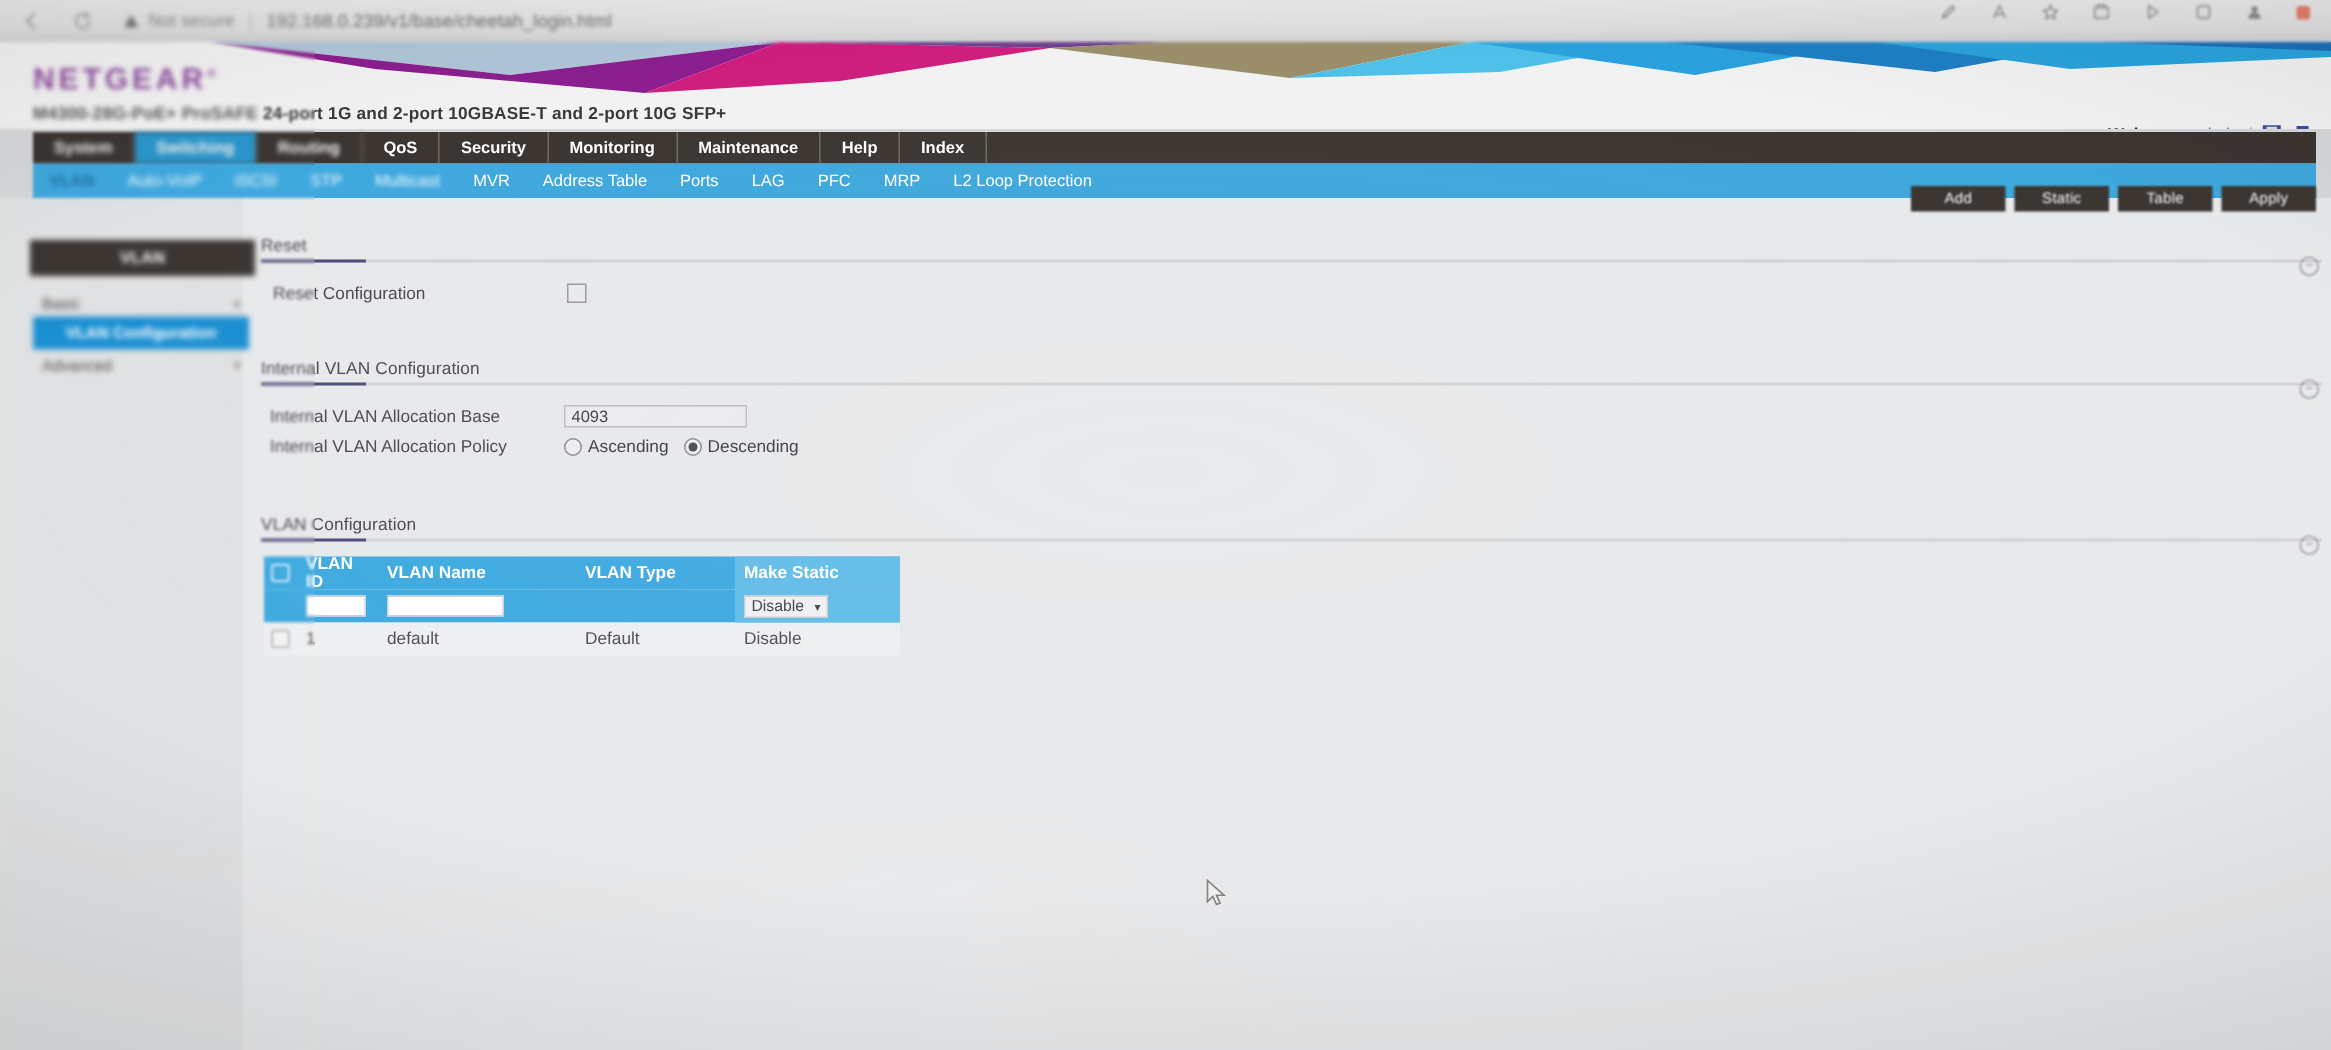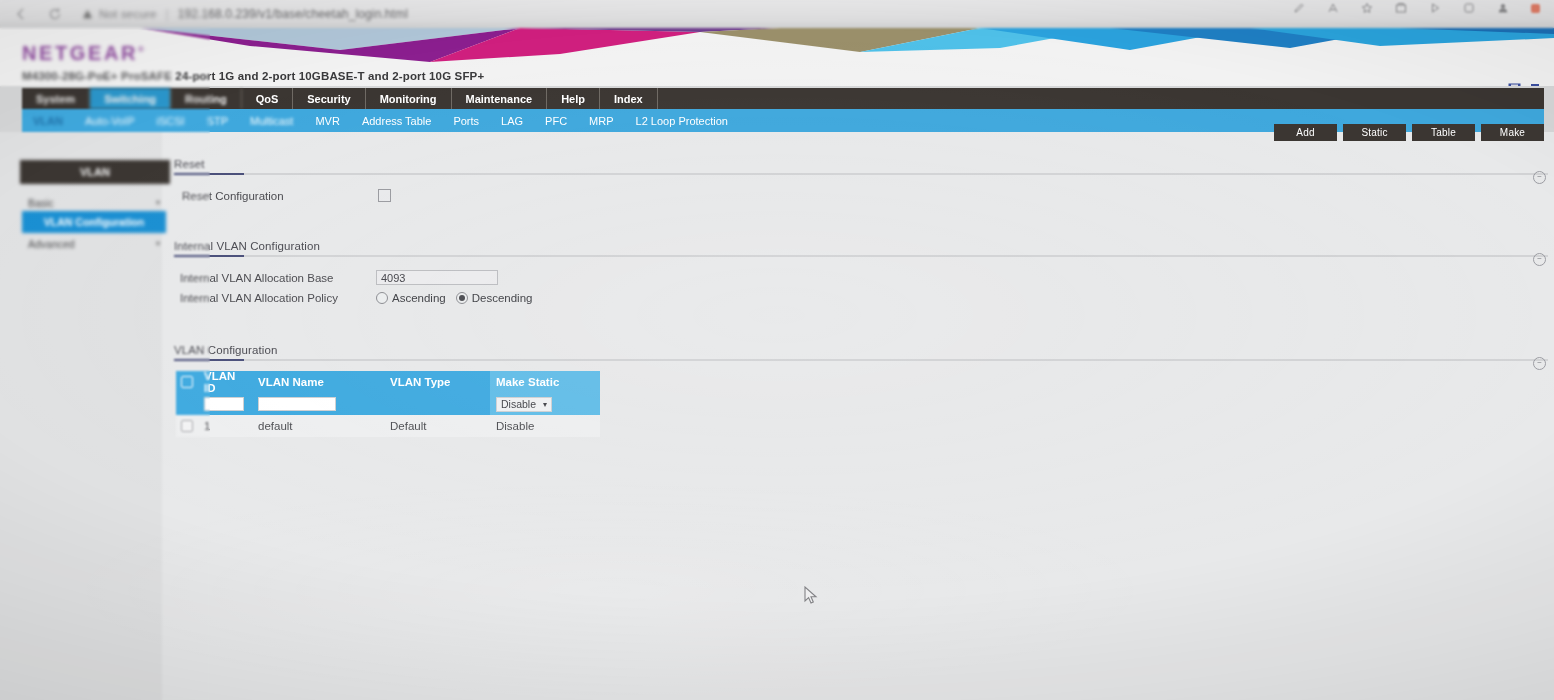--- a/index.html
+++ b/index.html
@@ -342,21 +342,21 @@
       <div class="sub">LAG</div>
       <div class="sub">PFC</div>
       <div class="sub">MRP</div>
       <div class="sub">L2 Loop Protection</div>
     </div>
 
   <div class="action-row">
       <div class="act-btn">Add</div>
       <div class="act-btn">Static</div>
       <div class="act-btn">Table</div>
-      <div class="act-btn">Make</div>
+      <div class="act-btn">Apply</div>
     </div>
 
   <div class="page-body">
     <div class="content-white"></div>
 
     <div class="sidebar">
       <div class="side-title">VLAN</div>
       <div class="side-item" style="top:62px">
         <span>Basic</span>
         <span class="caret">▾</span>

